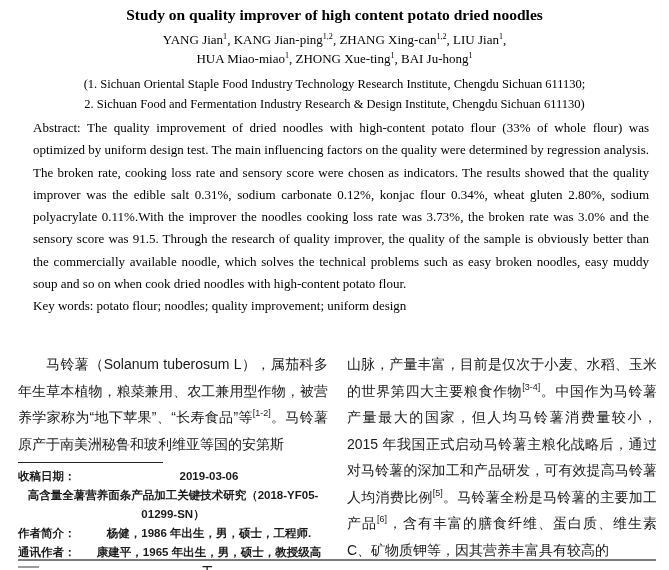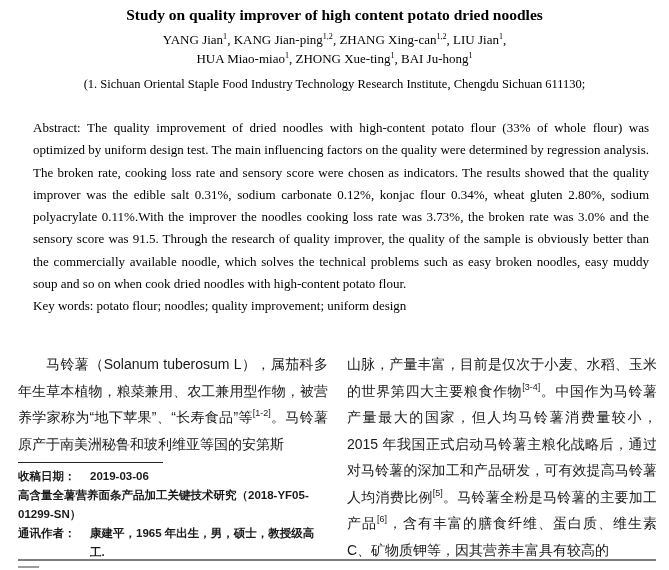--- a/index.html
+++ b/index.html
@@ -31,41 +31,42 @@
   }
   .col-left { margin-right:19px; }
   .col-left .para { text-indent:2em; }
   .col sup { font-size:9px; }
 
   
   .fn-sep { width:145px; border-top:1px solid #222; margin-top:5px; }
   .footnotes { margin-top:4px; font-size:11.5px; line-height:19px; color:#1a1a1a; }
   .fn-row { display:flex; text-align:left;font-weight:bold; }
   .fn-label { flex:none; width:72px; }
-  .fn-text { flex:1; }
+  .fn-text { flex:1;text-align:center; }
 
   
   .bottom-rule { position:absolute; top:559px; left:18px; width:638px; height:2px; background:#7c7c7c; }
   .bottom-frag { position:absolute; top:566px; left:18px; width:21px; height:2px; background:#9c9c9c; }
 </style>
 </head>
 <body>
 
 <div class="page">
 
   <div class="header">
     <div class="title">Study on quality improver of high content potato dried noodles</div>
 
     <div class="authors">
       <div><span>YANG Jian</span><sup>1</sup><span>, KANG Jian-ping</span><sup>1,2</sup><span>, ZHANG Xing-can</span><sup>1,2</sup><span>, LIU Jian</span><sup>1</sup><span>,</span></div>
       <div><span>HUA Miao-miao</span><sup>1</sup><span>, ZHONG Xue-ting</span><sup>1</sup><span>, BAI Ju-hong</span><sup>1</sup></div>
     </div>
 
     <div class="affils">
       <div>(1. Sichuan Oriental Staple Food Industry Technology Research Institute, Chengdu Sichuan 611130;</div>
+      <div>2. Sichuan Food and Fermentation Industry Research &amp; Design Institute, Chengdu Sichuan 611130)</div>
     </div>
   </div>
 
   <div class="abstract-block">
     <div><span class="lbl">Abstract:</span><span> The quality improvement of dried noodles with high-content potato flour (33% of whole flour) was optimized by uniform design test. The main influencing factors on the quality were determined by regression analysis. The broken rate, cooking loss rate and sensory score were chosen as indicators. The results showed that the quality improver was the edible salt 0.31%, sodium carbonate 0.12%, konjac flour 0.34%, wheat gluten 2.80%, sodium polyacrylate 0.11%.With the improver the noodles cooking loss rate was 3.73%, the broken rate was 3.0% and the sensory score was 91.5. Through the research of quality improver, the quality of the sample is obviously better than the commercially available noodle, which solves the technical problems such as easy broken noodles, easy muddy soup and so on when cook dried noodles with high-content potato flour.</span></div>
     <div class="kw"><span class="lbl">Key words:</span><span> potato flour; noodles; quality improvement; uniform design</span></div>
   </div>
 
   <div class="columns">
 
@@ -76,20 +77,24 @@
 
       <div class="footnotes">
         <div class="fn-row">
           <span class="fn-label">收稿日期：</span>
           <span class="fn-text">2019-03-06</span>
         </div>
         <div class="fn-row">
           <span class="fn-text">高含量全薯营养面条产品加工关键技术研究（2018-YF05-01299-SN）</span>
         </div>
         <div class="fn-row">
+          <span class="fn-label">作者简介：</span>
+          <span class="fn-text">杨健，1986 年出生，男，硕士，工程师.</span>
+        </div>
+        <div class="fn-row">
           <span class="fn-label">通讯作者：</span>
           <span class="fn-text">康建平，1965 年出生，男，硕士，教授级高工.</span>
         </div>
       </div>
     </div>
 
     <div class="col">
       <div class="para"><span>山脉，产量丰富，目前是仅次于小麦、水稻、玉米的世界第四大主要粮食作物</span><sup>[3-4]</sup><span>。中国作为马铃薯产量最大的国家，但人均马铃薯消费量较小，2015 年我国正式启动马铃薯主粮化战略后，通过对马铃薯的深加工和产品研发，可有效提高马铃薯人均消费比例</span><sup>[5]</sup><span>。马铃薯全粉是马铃薯的主要加工产品</span><sup>[6]</sup><span>，含有丰富的膳食纤维、蛋白质、维生素 C、矿物质钾等，因其营养丰富具有较高的</span></div>
     </div>
 

